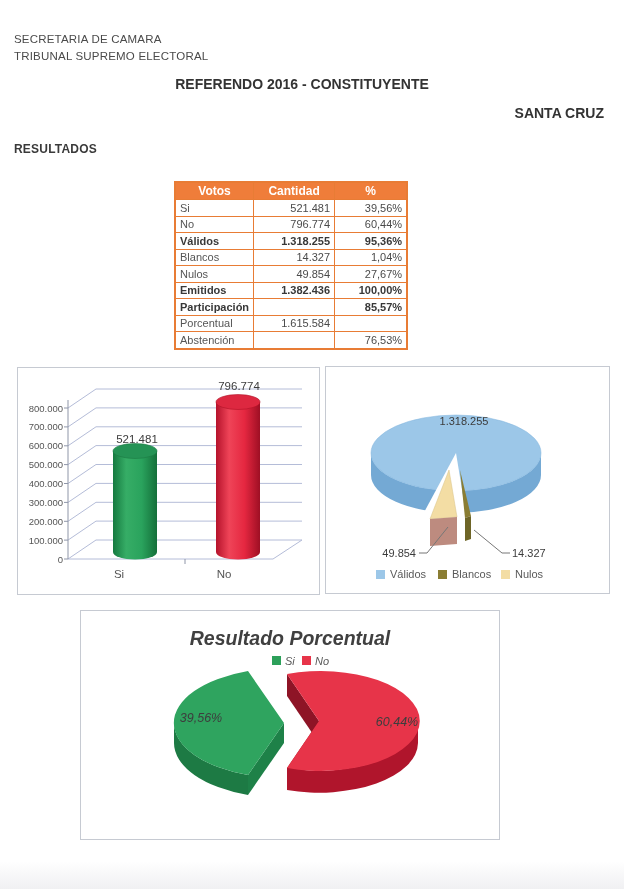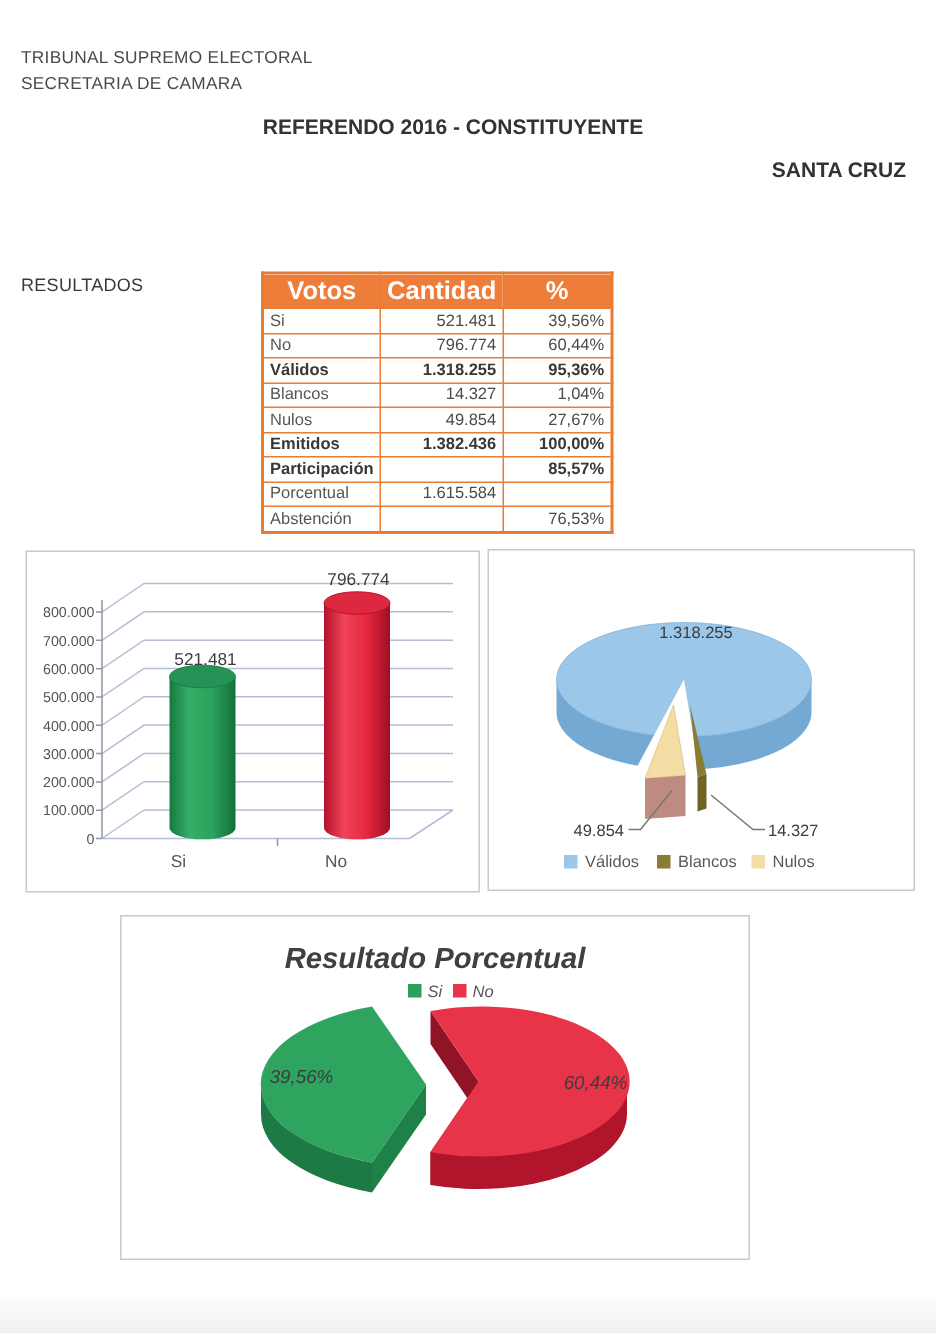--- a/index.html
+++ b/index.html
@@ -3,25 +3,25 @@
 <meta charset="utf-8">
 <style>
   html,body{margin:0;padding:0;background:#fdfdfd;}
   .page{position:relative;width:624px;height:889px;background:#ffffff;overflow:hidden;
         font-family:"Liberation Sans",sans-serif;color:#3f3f3f;}
   .page::after{content:"";position:absolute;left:0;right:0;bottom:0;height:28px;
         background:linear-gradient(to top,#ebebee,rgba(255,255,255,0));opacity:.75;pointer-events:none;}
   .org{position:absolute;left:14px;top:31px;font-size:11.5px;line-height:17px;color:#4a4a4a;letter-spacing:.2px;}
   .rtitle{position:absolute;left:0;top:76px;width:604px;text-align:center;font-size:14px;font-weight:bold;color:#333;}
   .rsubtitle{position:absolute;left:0;top:105px;width:604px;text-align:right;font-size:14px;font-weight:bold;color:#333;}
-  .section{position:absolute;left:14px;top:142px;font-size:12px;font-weight:normal;color:#3a3a3a;letter-spacing:.2px;margin-top:41px;}
+  .section{position:absolute;left:14px;top:142px;font-size:12px;font-weight:bold;color:#3a3a3a;letter-spacing:.2px;}
   table.results{position:absolute;left:174px;top:181px;border-collapse:collapse;table-layout:fixed;
         font-size:11px;background:#fff;border:2px solid #e87c35;}
   table.results th,table.results td{border:1px solid #e87c35;height:13.5px;padding:1px 4px;overflow:hidden;white-space:nowrap;}
-  table.results th{background:#ef7d3a;color:#fff;font-size:17px;font-weight:bold;text-align:center;}
+  table.results th{background:#ef7d3a;color:#fff;font-size:12px;font-weight:bold;text-align:center;}
   table.results td.lbl{text-align:left;color:#555;width:63px;}
   table.results td.num{text-align:right;color:#4a4a4a;width:72px;}
   table.results td.pct{width:63px;}
   table.results tr.bold td{font-weight:bold;color:#383838;}
   .chart-box{position:absolute;background:#fff;border:1px solid #c6cad2;}
   .bar-box{left:17px;top:367px;width:301px;height:226px;}
   .pie-box{left:325px;top:366px;width:283px;height:226px;}
   .pct-box{left:80px;top:610px;width:418px;height:228px;font-style:italic;}
   svg{display:block;}
   text{font-family:"Liberation Sans",sans-serif;}
@@ -32,22 +32,22 @@
   .leader{stroke:#777;stroke-width:1;fill:none;}
   .leg{font-size:11px;fill:#595959;}
   .pctlbl{font-size:12.5px;fill:#3d3d3d;}
 </style>
 </head>
 <body>
 
 <div class="page">
 
   <div class="org">
+    <div>SECRETARIA DE CAMARA</div>
     <div>TRIBUNAL SUPREMO ELECTORAL</div>
-    <div>SECRETARIA DE CAMARA</div>
   </div>
 
   <div class="rtitle">REFERENDO 2016 - CONSTITUYENTE</div>
   <div class="rsubtitle">SANTA CRUZ</div>
   <div class="section">RESULTADOS</div>
 
   <table class="results">
     <thead>
       <tr>
         <th>Votos</th>

